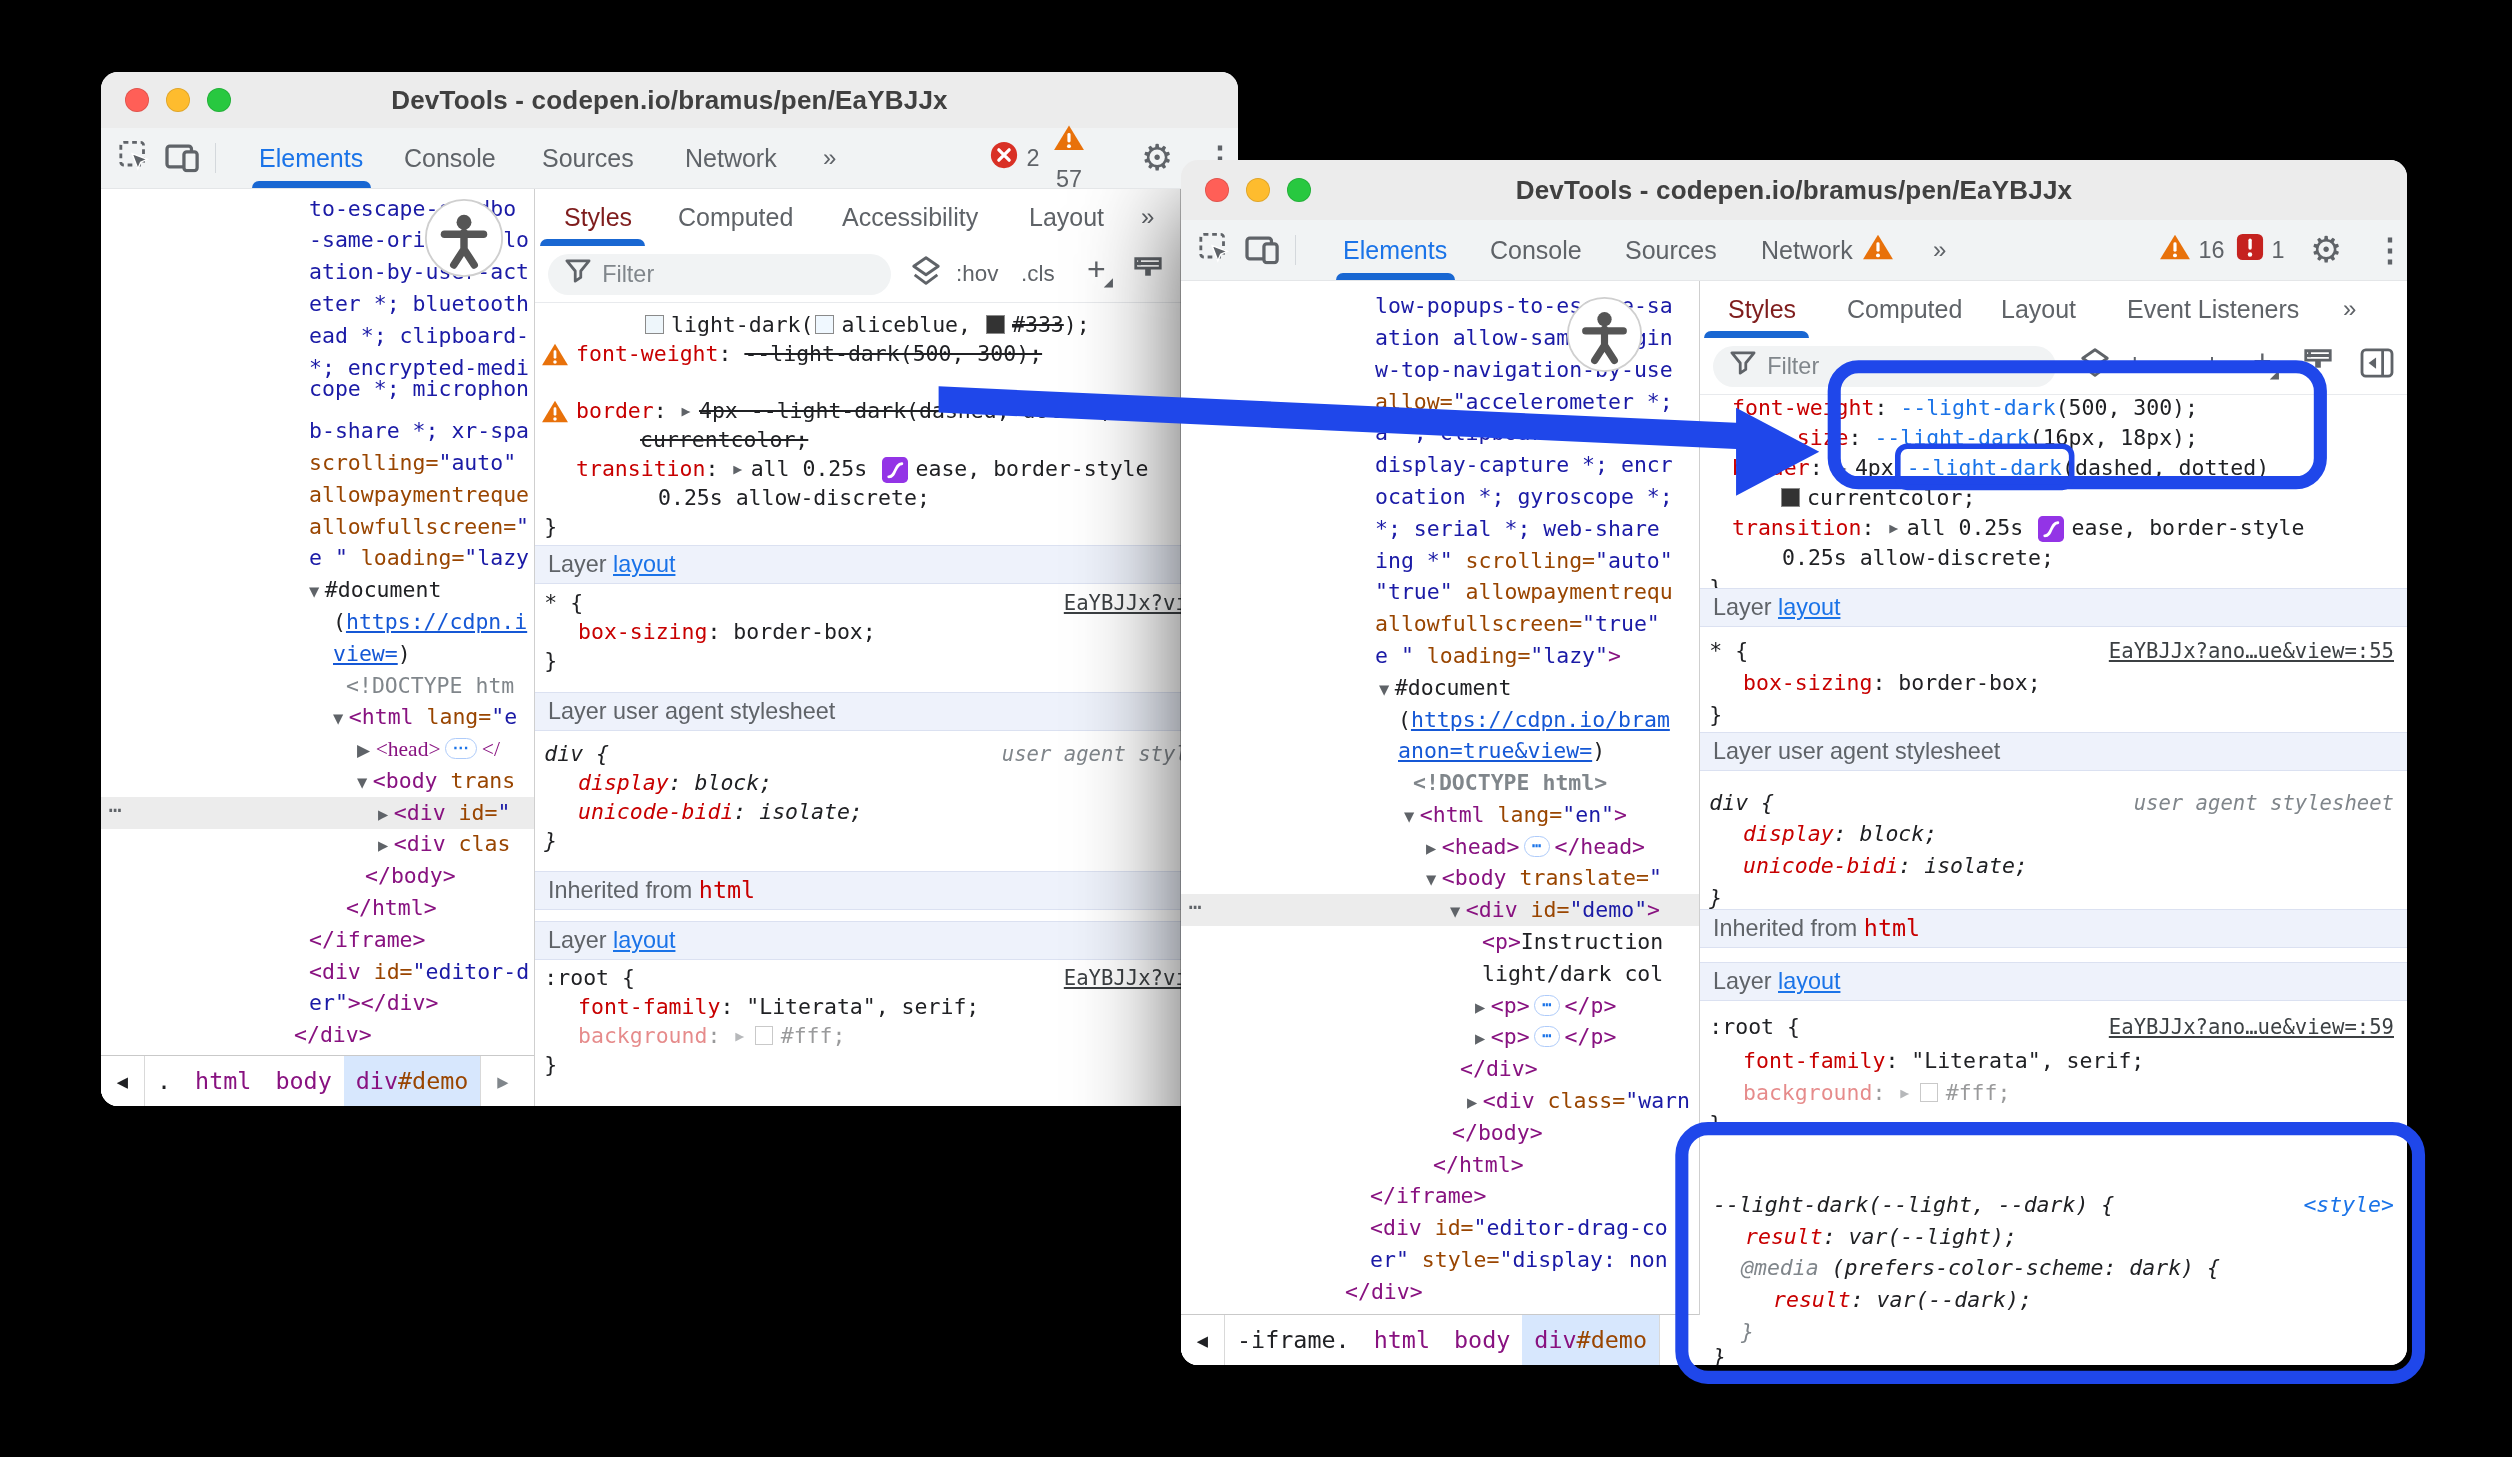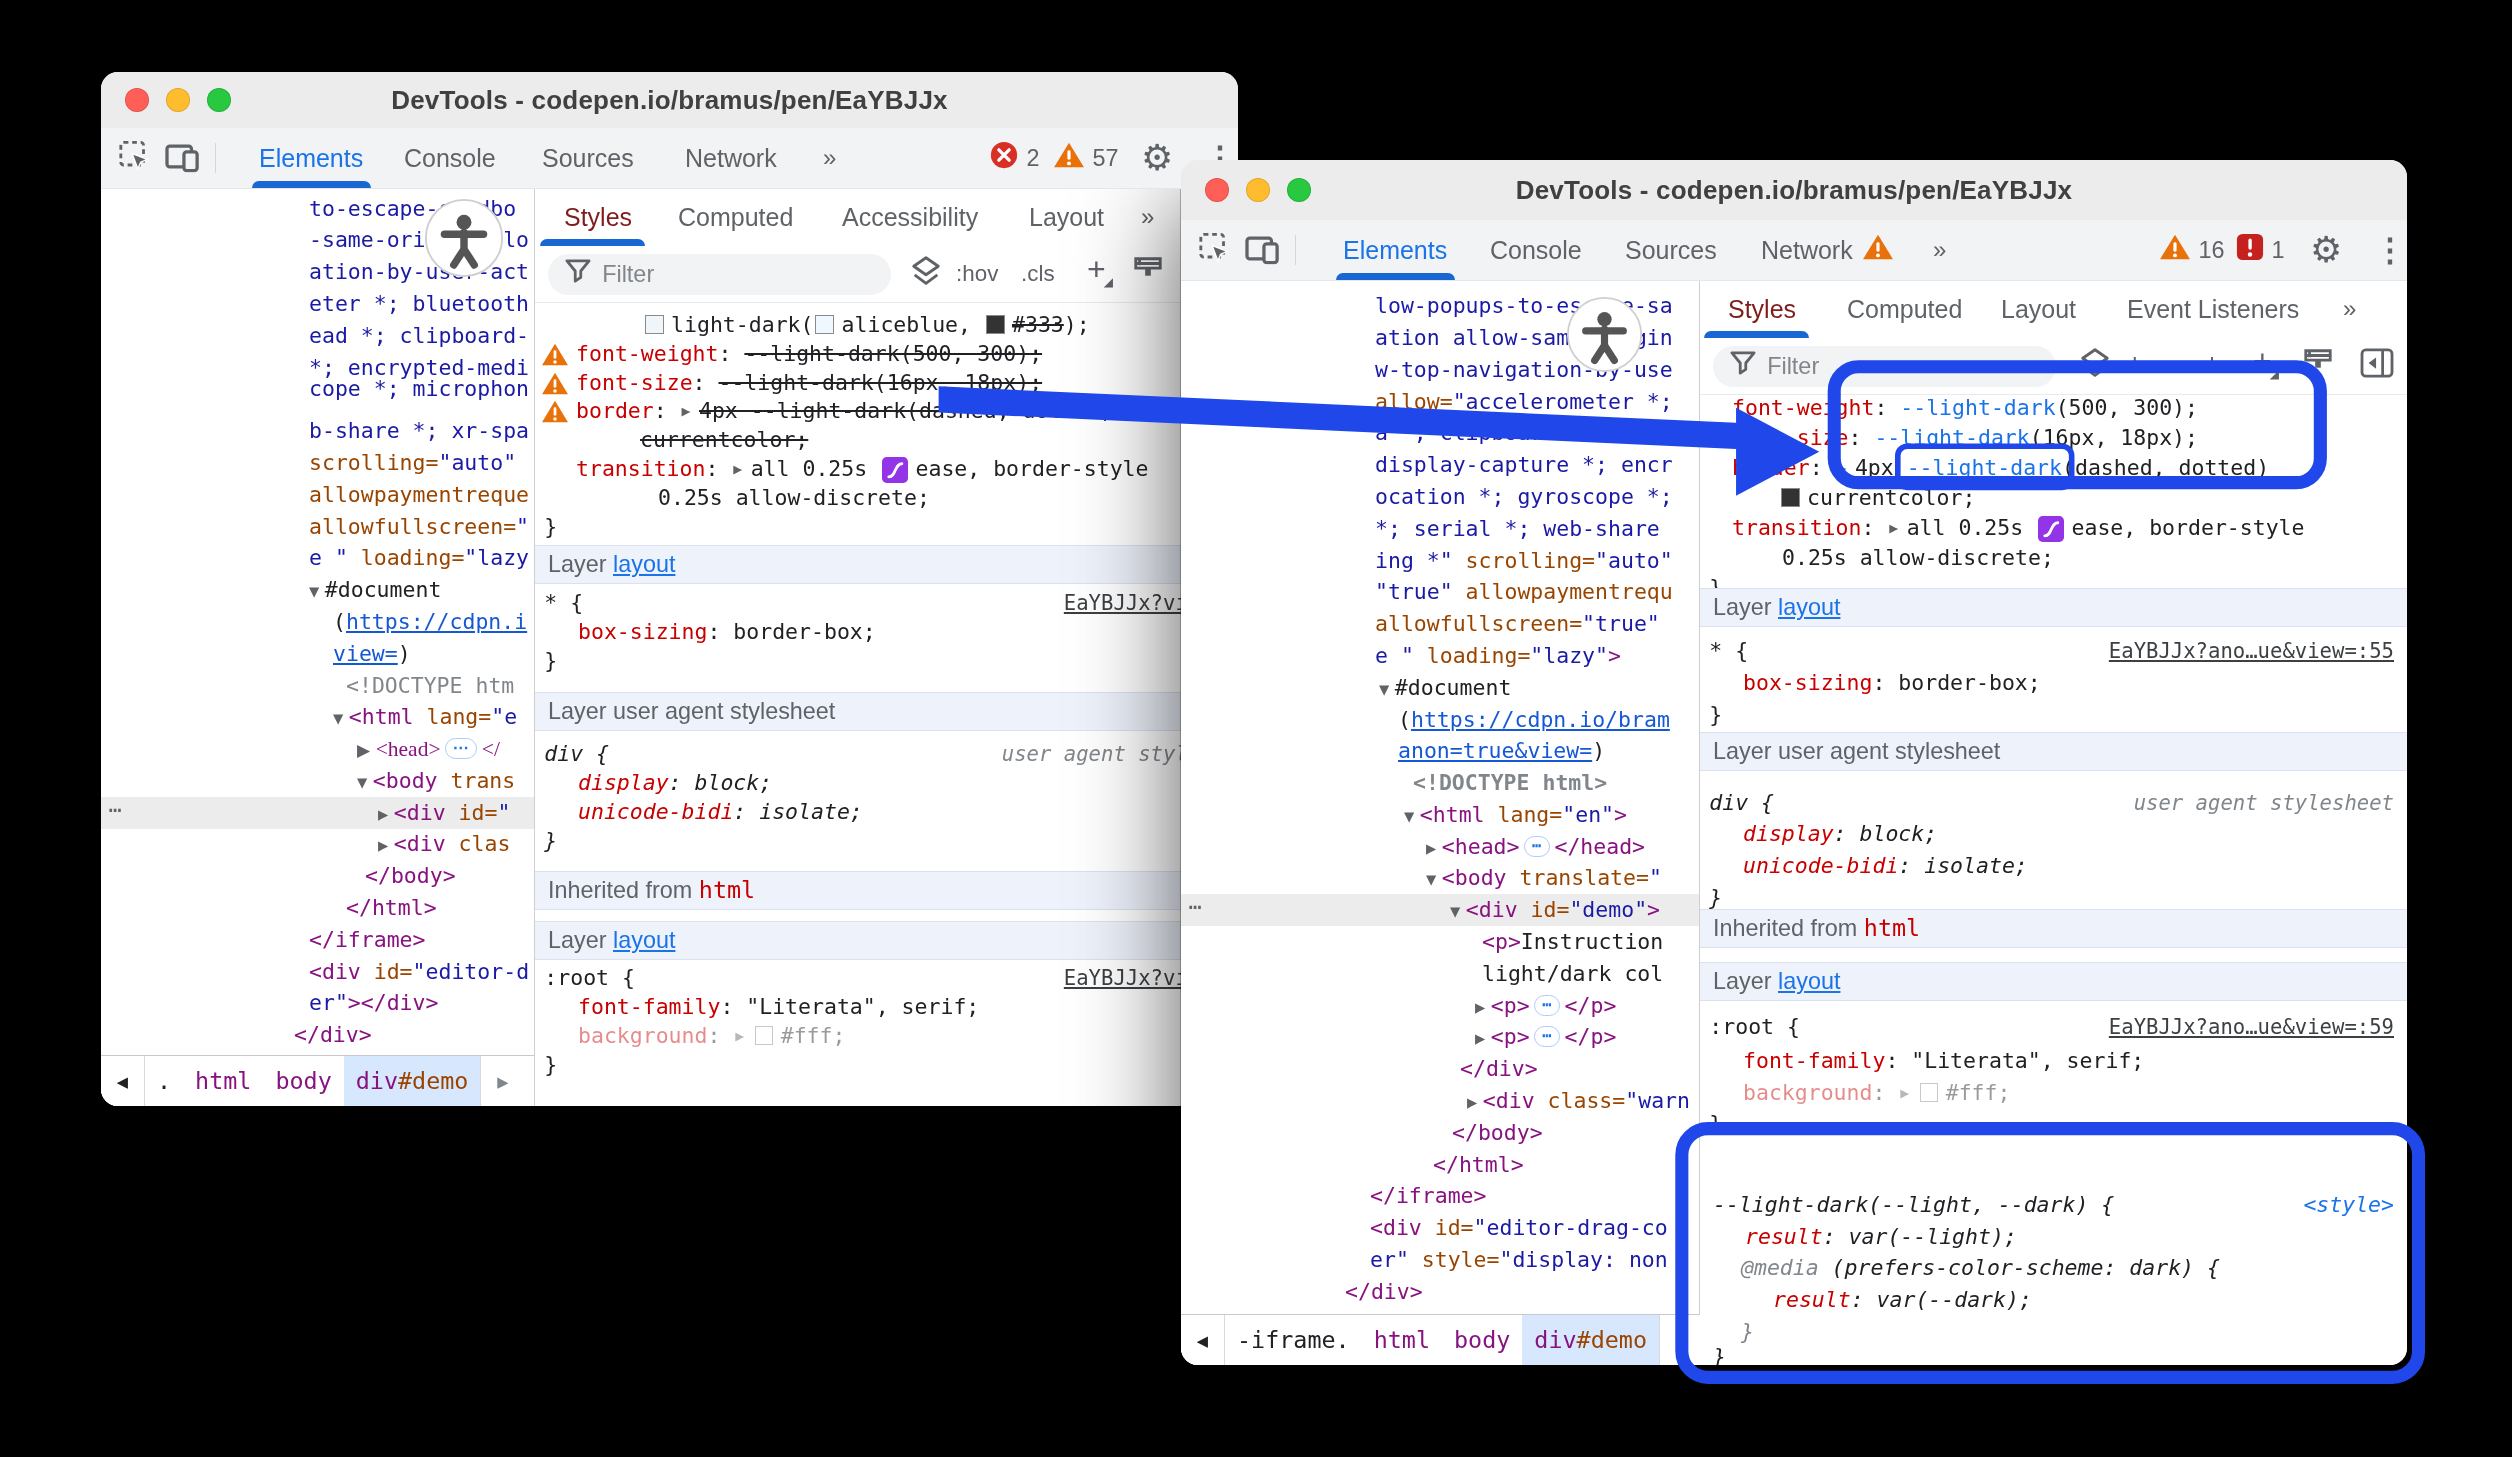--- a/index.html
+++ b/index.html
@@ -96,21 +96,21 @@
         <div class="tab" style="left: 722px;">
           <span class="chev">»</span>
         </div>
         <div class="badge" style="left: 888px;">
           <span style="display: inline-block; vertical-align: middle;"><svg width="30" height="30" viewBox="0 0 32 32" xmlns="http://www.w3.org/2000/svg">
               <circle cx="16" cy="16" r="14" fill="#d93025"></circle>
               <path d="M10.5 10.5 L21.5 21.5 M21.5 10.5 L10.5 21.5" stroke="#fff" stroke-width="3.5" stroke-linecap="round"></path>
             </svg></span>
           <span>2</span>
         </div>
-        <div class="badge" style="left: 952px;">
+        <div class="badge" style="left: 952px; flex-direction: column;">
           <span style="display: inline-block; vertical-align: middle;"><svg width="32" height="28" viewBox="0 0 34 30" xmlns="http://www.w3.org/2000/svg">
               <path d="M17 2 L33 28 L1 28 Z" fill="#e8710a"></path>
               <rect x="15.3" y="10" width="3.4" height="10" rx="1.6" fill="#fff"></rect>
               <circle cx="17" cy="24" r="2.1" fill="#fff"></circle>
             </svg></span>
           <span>57</span>
         </div>
         <div class="ticon gear" style="left: 1040px;">⚙</div>
         <div class="ticon kebab" style="left: 1103px;">⋮</div>
       </div>
@@ -147,25 +147,20 @@
         <div class="codeline" style="top: 863px; left: 176px;"><span class="c-arr">▶</span><span class="c-tag">&lt;div </span><span class="c-attr">id=</span><span class="c-val">"box-conso</span></div>
       </div>
       <div class="pane csspane" style="left: 434px; width: 703px; top: 116px; bottom: 0px;">
         <div style="position: absolute; inset: 0px;">
           <div class="codeline" style="top: 122px; left: 108px;"><span class="swatch" style="background: rgb(238, 246, 251);"></span><span class="c-dark">light-dark(</span><span class="swatch" style="background: rgb(240, 248, 255);"></span><span class="c-dark">aliceblue, </span><span class="swatch" style="background: rgb(51, 51, 51);"></span><span class="c-dark s">#333</span><span class="c-dark">);</span></div>
           <div class="codeline" style="top: 151px; left: 5.6px;"><span class="warnic"><span style="display: inline-block; vertical-align: middle;"><svg width="28" height="25" viewBox="0 0 30 27" xmlns="http://www.w3.org/2000/svg">
                   <path d="M15 2 L29 25 L1 25 Z" fill="#e8710a"></path>
                   <rect x="13.5" y="9" width="3" height="9" rx="1.5" fill="#fff"></rect>
                   <circle cx="15" cy="21.5" r="1.9" fill="#fff"></circle>
                 </svg></span></span><span class="c-prop">font-weight</span><span class="c-dark">: </span><span class="c-dark s">--light-dark(500, 300);</span></div>
-          <div class="codeline" style="top: 180px; left: 5.6px;"><span class="warnic"><span style="display: inline-block; vertical-align: middle;"><svg width="28" height="25" viewBox="0 0 30 27" xmlns="http://www.w3.org/2000/svg">
-                  <path d="M15 2 L29 25 L1 25 Z" fill="#e8710a"></path>
-                  <rect x="13.5" y="9" width="3" height="9" rx="1.5" fill="#fff"></rect>
-                  <circle cx="15" cy="21.5" r="1.9" fill="#fff"></circle>
-                </svg></span></span><span class="c-prop">font-size</span><span class="c-dark">: </span><span class="c-dark s">--light-dark(16px, 18px);</span></div>
           <div class="codeline" style="top: 208px; left: 5.6px;"><span class="warnic"><span style="display: inline-block; vertical-align: middle;"><svg width="28" height="25" viewBox="0 0 30 27" xmlns="http://www.w3.org/2000/svg">
                   <path d="M15 2 L29 25 L1 25 Z" fill="#e8710a"></path>
                   <rect x="13.5" y="9" width="3" height="9" rx="1.5" fill="#fff"></rect>
                   <circle cx="15" cy="21.5" r="1.9" fill="#fff"></circle>
                 </svg></span></span><span class="c-prop">border</span><span class="c-dark">: </span><span class="disc">▶</span><span class="c-dark s">4px --light-dark(dashed, dotted)</span></div>
           <div class="codeline" style="top: 237px; left: 105px;"><span class="c-dark s">currentcolor;</span></div>
           <div class="codeline" style="top: 266px; left: 41px;"><span class="c-prop">transition</span><span class="c-dark">: </span><span class="disc">▶</span><span class="c-dark">all 0.25s </span><span class="bez"><svg width="20.6" height="20.6" viewBox="0 0 22 22">
                 <path d="M4 18 C 12 18, 10 4, 18 4" fill="none" stroke="#fff" stroke-width="3" stroke-linecap="round"></path>
               </svg></span><span class="c-dark">ease, border-style</span></div>
           <div class="codeline" style="top: 295px; left: 123px;"><span class="c-dark">0.25s allow-discrete;</span></div>

